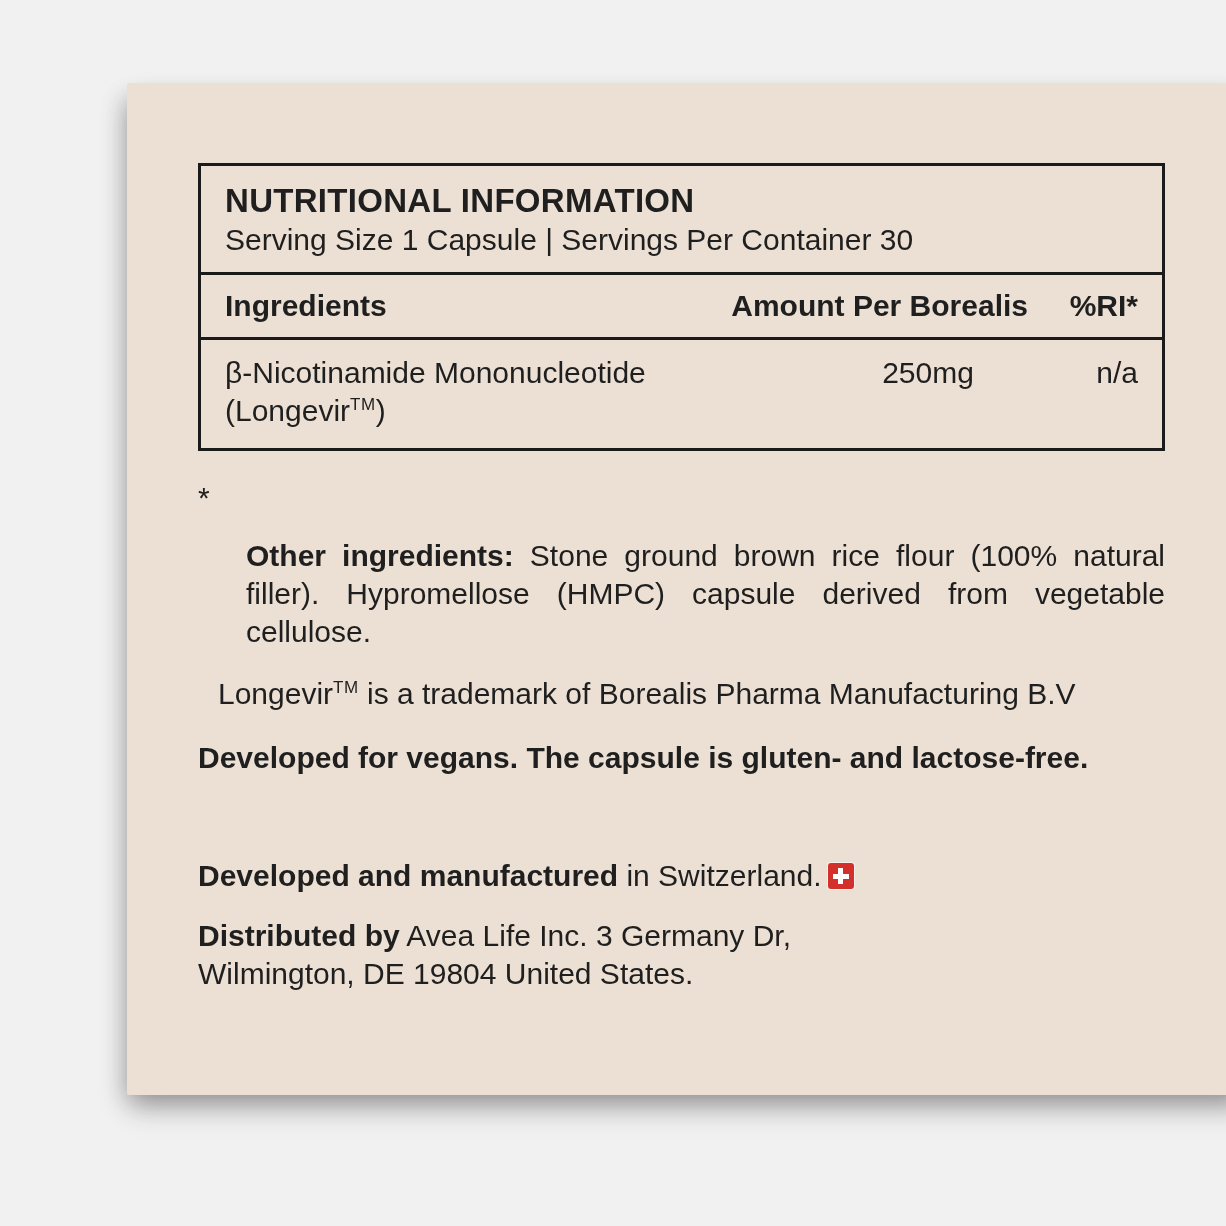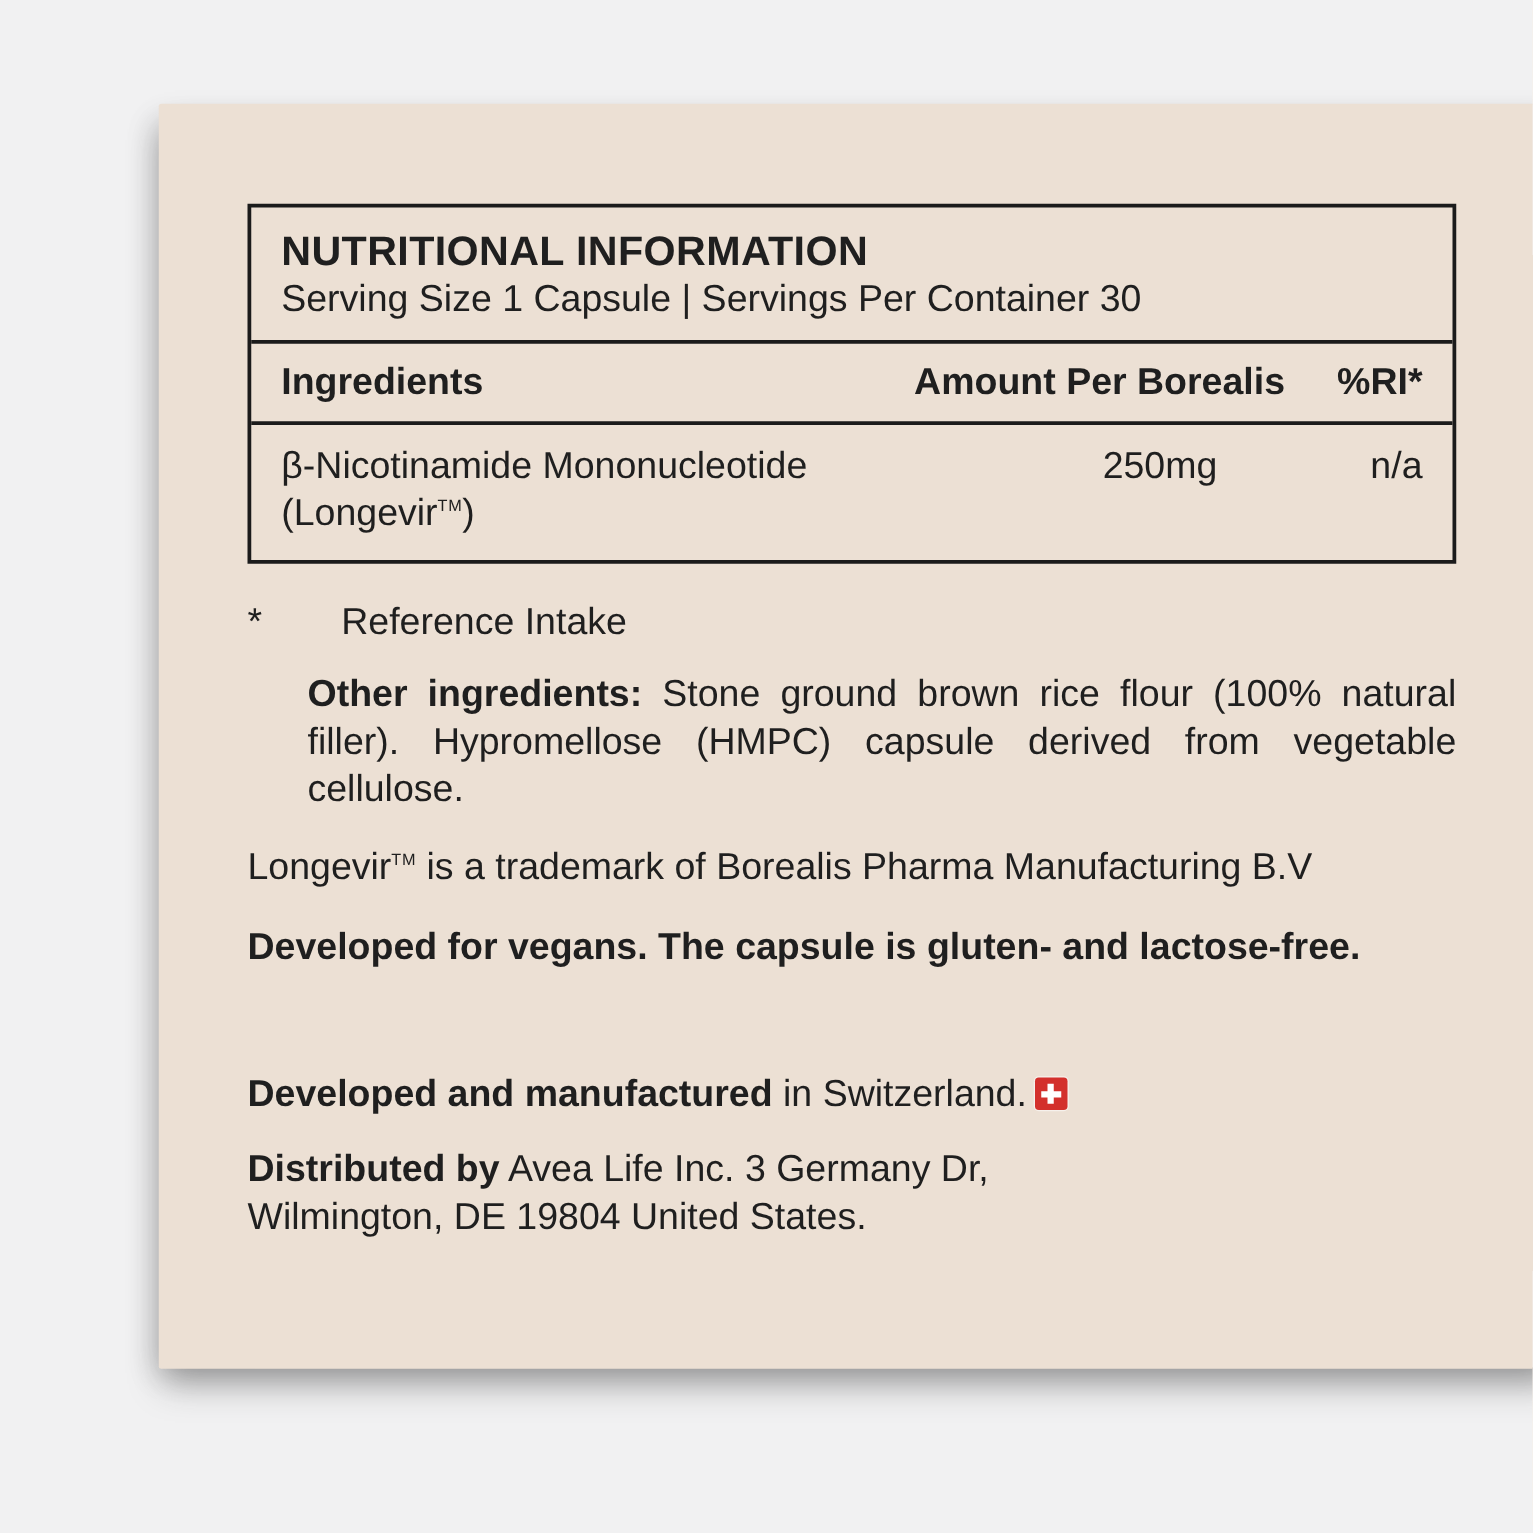--- a/index.html
+++ b/index.html
@@ -53,31 +53,31 @@
   .col-ing { flex: 1; }
   .col-amt { }
   .col-ri { width: 90px; margin-left: 20px; text-align: right; }
   .t-row { display: flex; padding: 14px 24px 18px; }
   .cell-ing { flex: 1; padding-right: 8px; }
   .ing-name { white-space: nowrap; }
   .ing-brand { display: block; }
   .cell-amt { width: 200px; text-align: center; }
   .cell-ri { width: 90px; margin-left: 20px; text-align: right; }
   sup.tm {
-    font-size: 13px;
+    font-size: 17px;
     line-height: 0;
     vertical-align: super;
     letter-spacing: 0.5px;
   }
   
   .ref { margin-top: 28px; display: flex; }
   .ref-sym { width: 75px; }
   .para { margin-top: 22px; }
   .para.other { margin-top: 20px; margin-left: 48px; }
-  .para.tmnote { margin-top: 24px; }
+  .para.tmnote { margin-top: 24px; margin-left: 20px; }
   .para.vegan { margin-top: 26px; font-weight: 700; }
   .justify { text-align: justify; }
   .para.origin { margin-top: 80px; }
   .para.dist { }
   .block { display: block; }
   b { font-weight: 700; }
   
   .flag {
     display: inline-block;
     position: relative;
@@ -126,21 +126,20 @@
           <span class="ing-name">β-Nicotinamide Mononucleotide</span>
           <span class="ing-brand"><span>(Longevir</span><sup class="tm">TM</sup><span>)</span></span>
         </div>
         <div class="cell-amt">250mg</div>
         <div class="cell-ri">n/a</div>
       </div>
     </div>
 
     <div class="ref">
       <span class="ref-sym">*</span>
-      <span>Reference Intake</span>
     </div>
 
     <p class="para other justify">
       <b>Other ingredients:</b>
       <span>Stone ground brown rice flour (100% natural filler). Hypromellose (HMPC) capsule derived from vegetable cellulose.</span>
     </p>
 
     <p class="para tmnote"><span>Longevir</span><sup class="tm">TM</sup><span> is a trademark of Borealis Pharma Manufacturing B.V</span></p>
 
     <p class="para vegan justify">Developed for vegans. The capsule is gluten- and lactose-free.</p>

